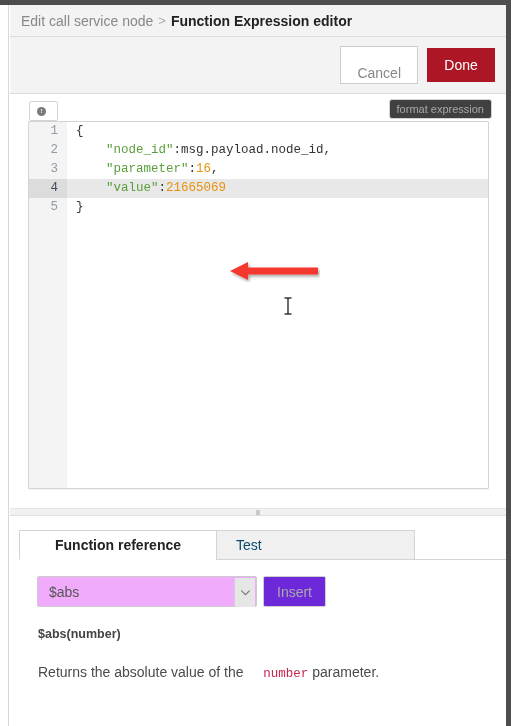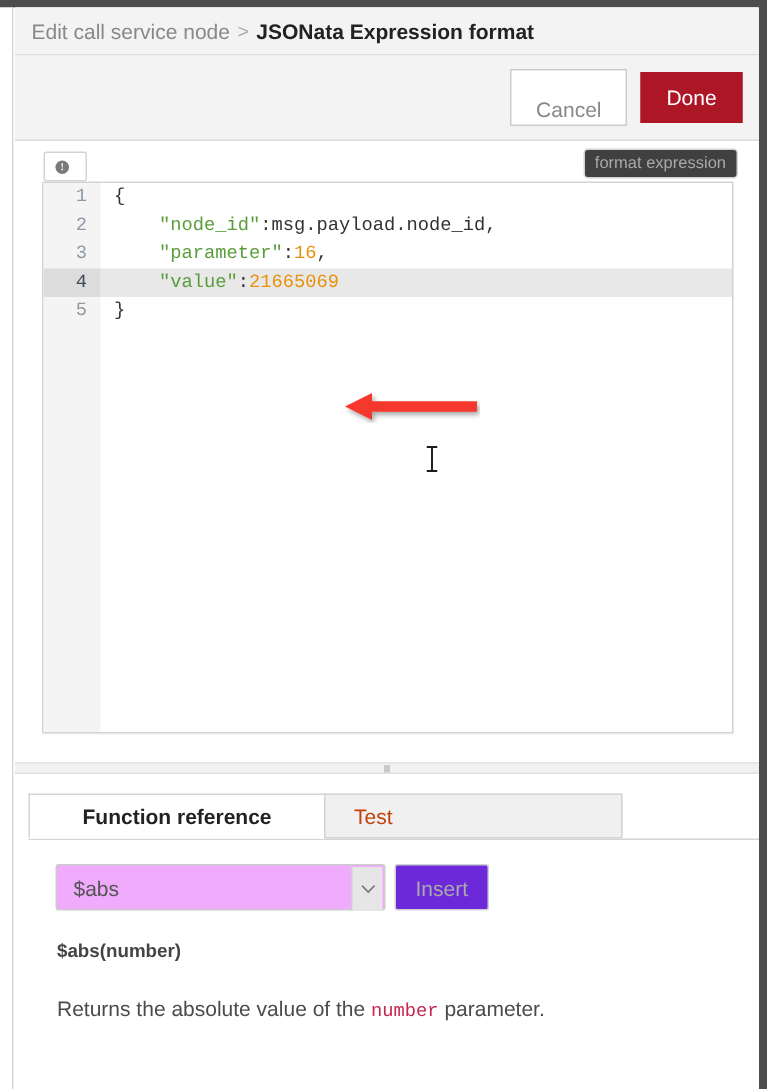--- a/index.html
+++ b/index.html
@@ -262,21 +262,21 @@
     background: #ffffff;
   }
   #tab-strip {
     position: absolute;
     left: 9px; top: 14px;
     width: 487px;
     height: 30px;
     border-bottom: 1px solid #d4d4d4;
     box-sizing: border-box;
     display: flex;
-    align-items: flex-end;
+    align-items: center;
   }
   .tab {
     height: 30px;
     box-sizing: border-box;
     display: flex;
     align-items: center;
     justify-content: center;
     font-size: 14px;
     cursor: pointer;
     border: 1px solid #d4d4d4;
@@ -285,21 +285,21 @@
   .tab.active {
     width: 198px;
     background: #ffffff;
     border-bottom: 1px solid #ffffff;
     color: #222222;
     font-weight: bold;
   }
   .tab.inactive {
     width: 199px;
     background: #f0f0f0;
-    color: #c2410c;
+    color: #0c4a6e;
     justify-content: flex-start;
     padding-left: 19px;
   }
 
   #function-picker-row {
     position: absolute;
     left: 27px; top: 60px;
     display: flex;
     align-items: center;
   }
@@ -354,20 +354,21 @@
     left: 28px; top: 147px;
     width: 430px;
     font-size: 14px;
     color: #4b4b4b;
     line-height: 18px;
   }
   #function-description .code-inline {
     font-family: "Liberation Mono", monospace;
     font-size: 12.5px;
     color: #c7254e;
+    margin-left: 16px;
   }
 
   
   #annotation-arrow {
     position: absolute;
     left: 218px; top: 166px;
     width: 92px; height: 22px;
     pointer-events: none;
   }
 
@@ -384,21 +385,21 @@
 
 <div id="top-strip"></div>
 <div id="right-strip"></div>
 <div id="left-gutter"></div>
 
 <div id="panel">
 
   <div id="breadcrumb-bar">
     <span class="crumb-parent">Edit call service node</span>
     <span class="crumb-sep">&gt;</span>
-    <span class="crumb-current">JSONata Expression format</span>
+    <span class="crumb-current">Function Expression editor</span>
   </div>
 
   <div id="action-bar">
     <button id="cancel-button">Cancel</button>
     <button id="done-button" style="background: rgb(173, 22, 37); border-color: rgb(173, 22, 37);">Done</button>
   </div>
 
   <div id="editor-region">
 
     <div id="editor-toolbar">

